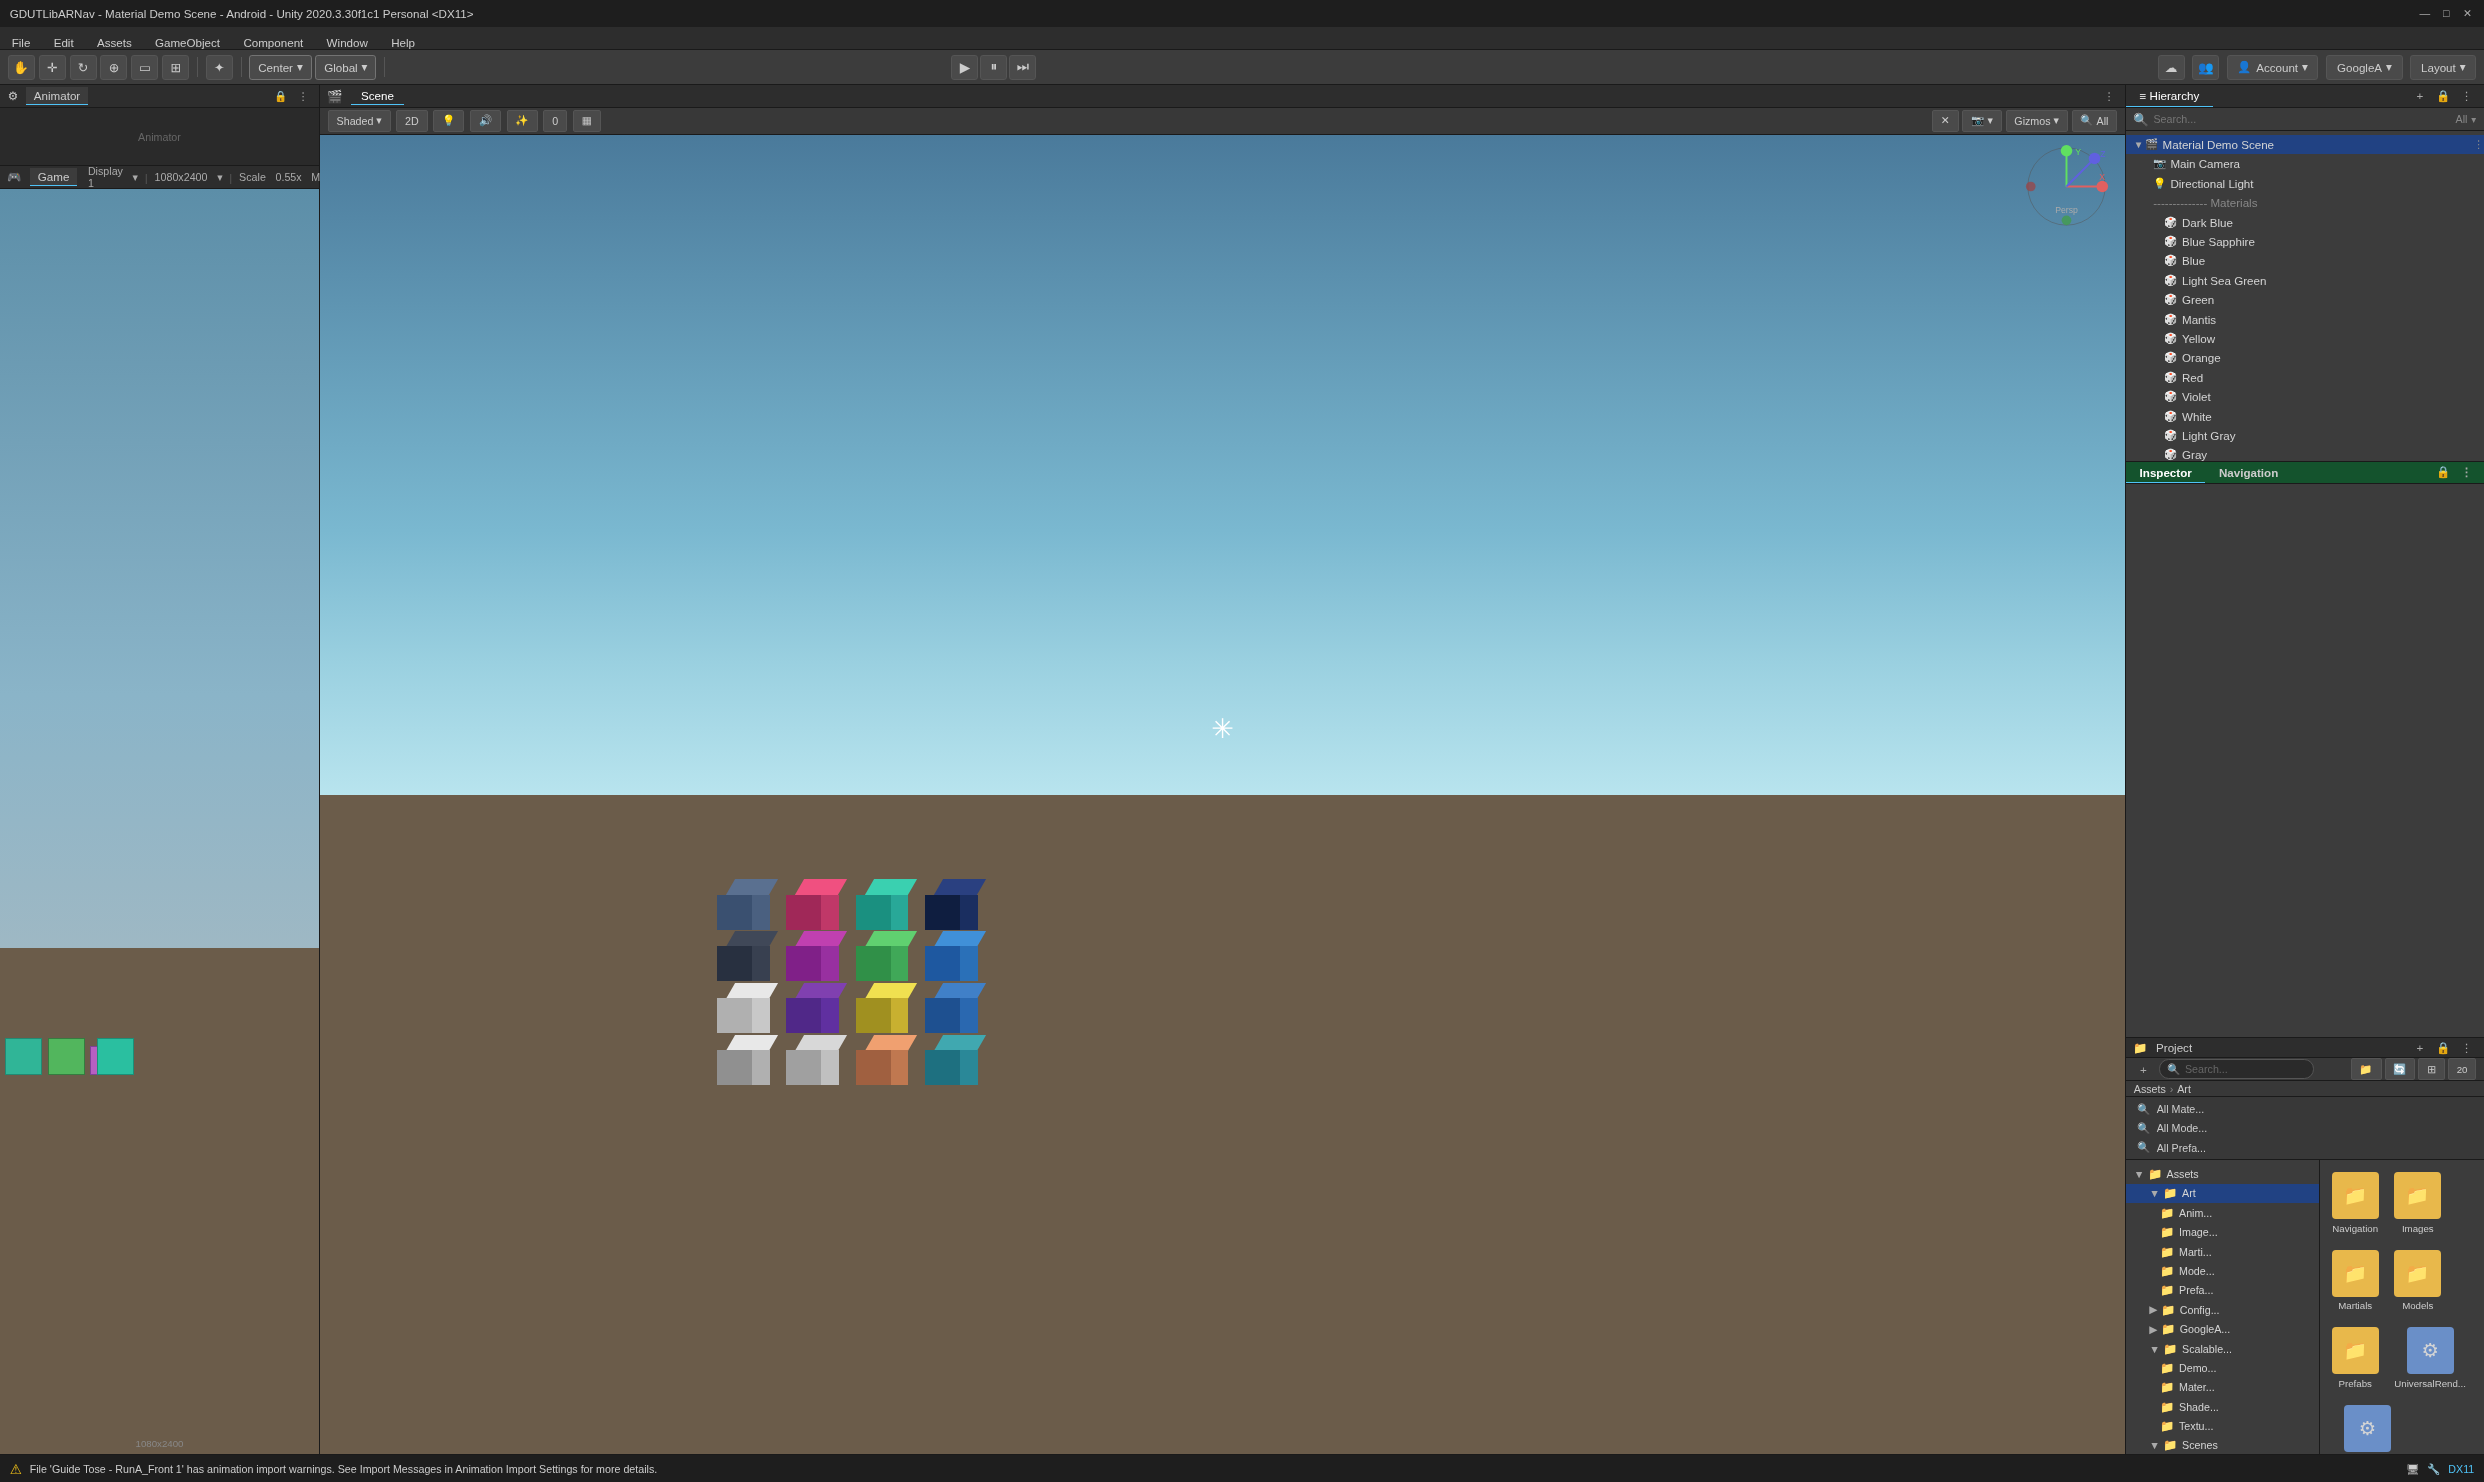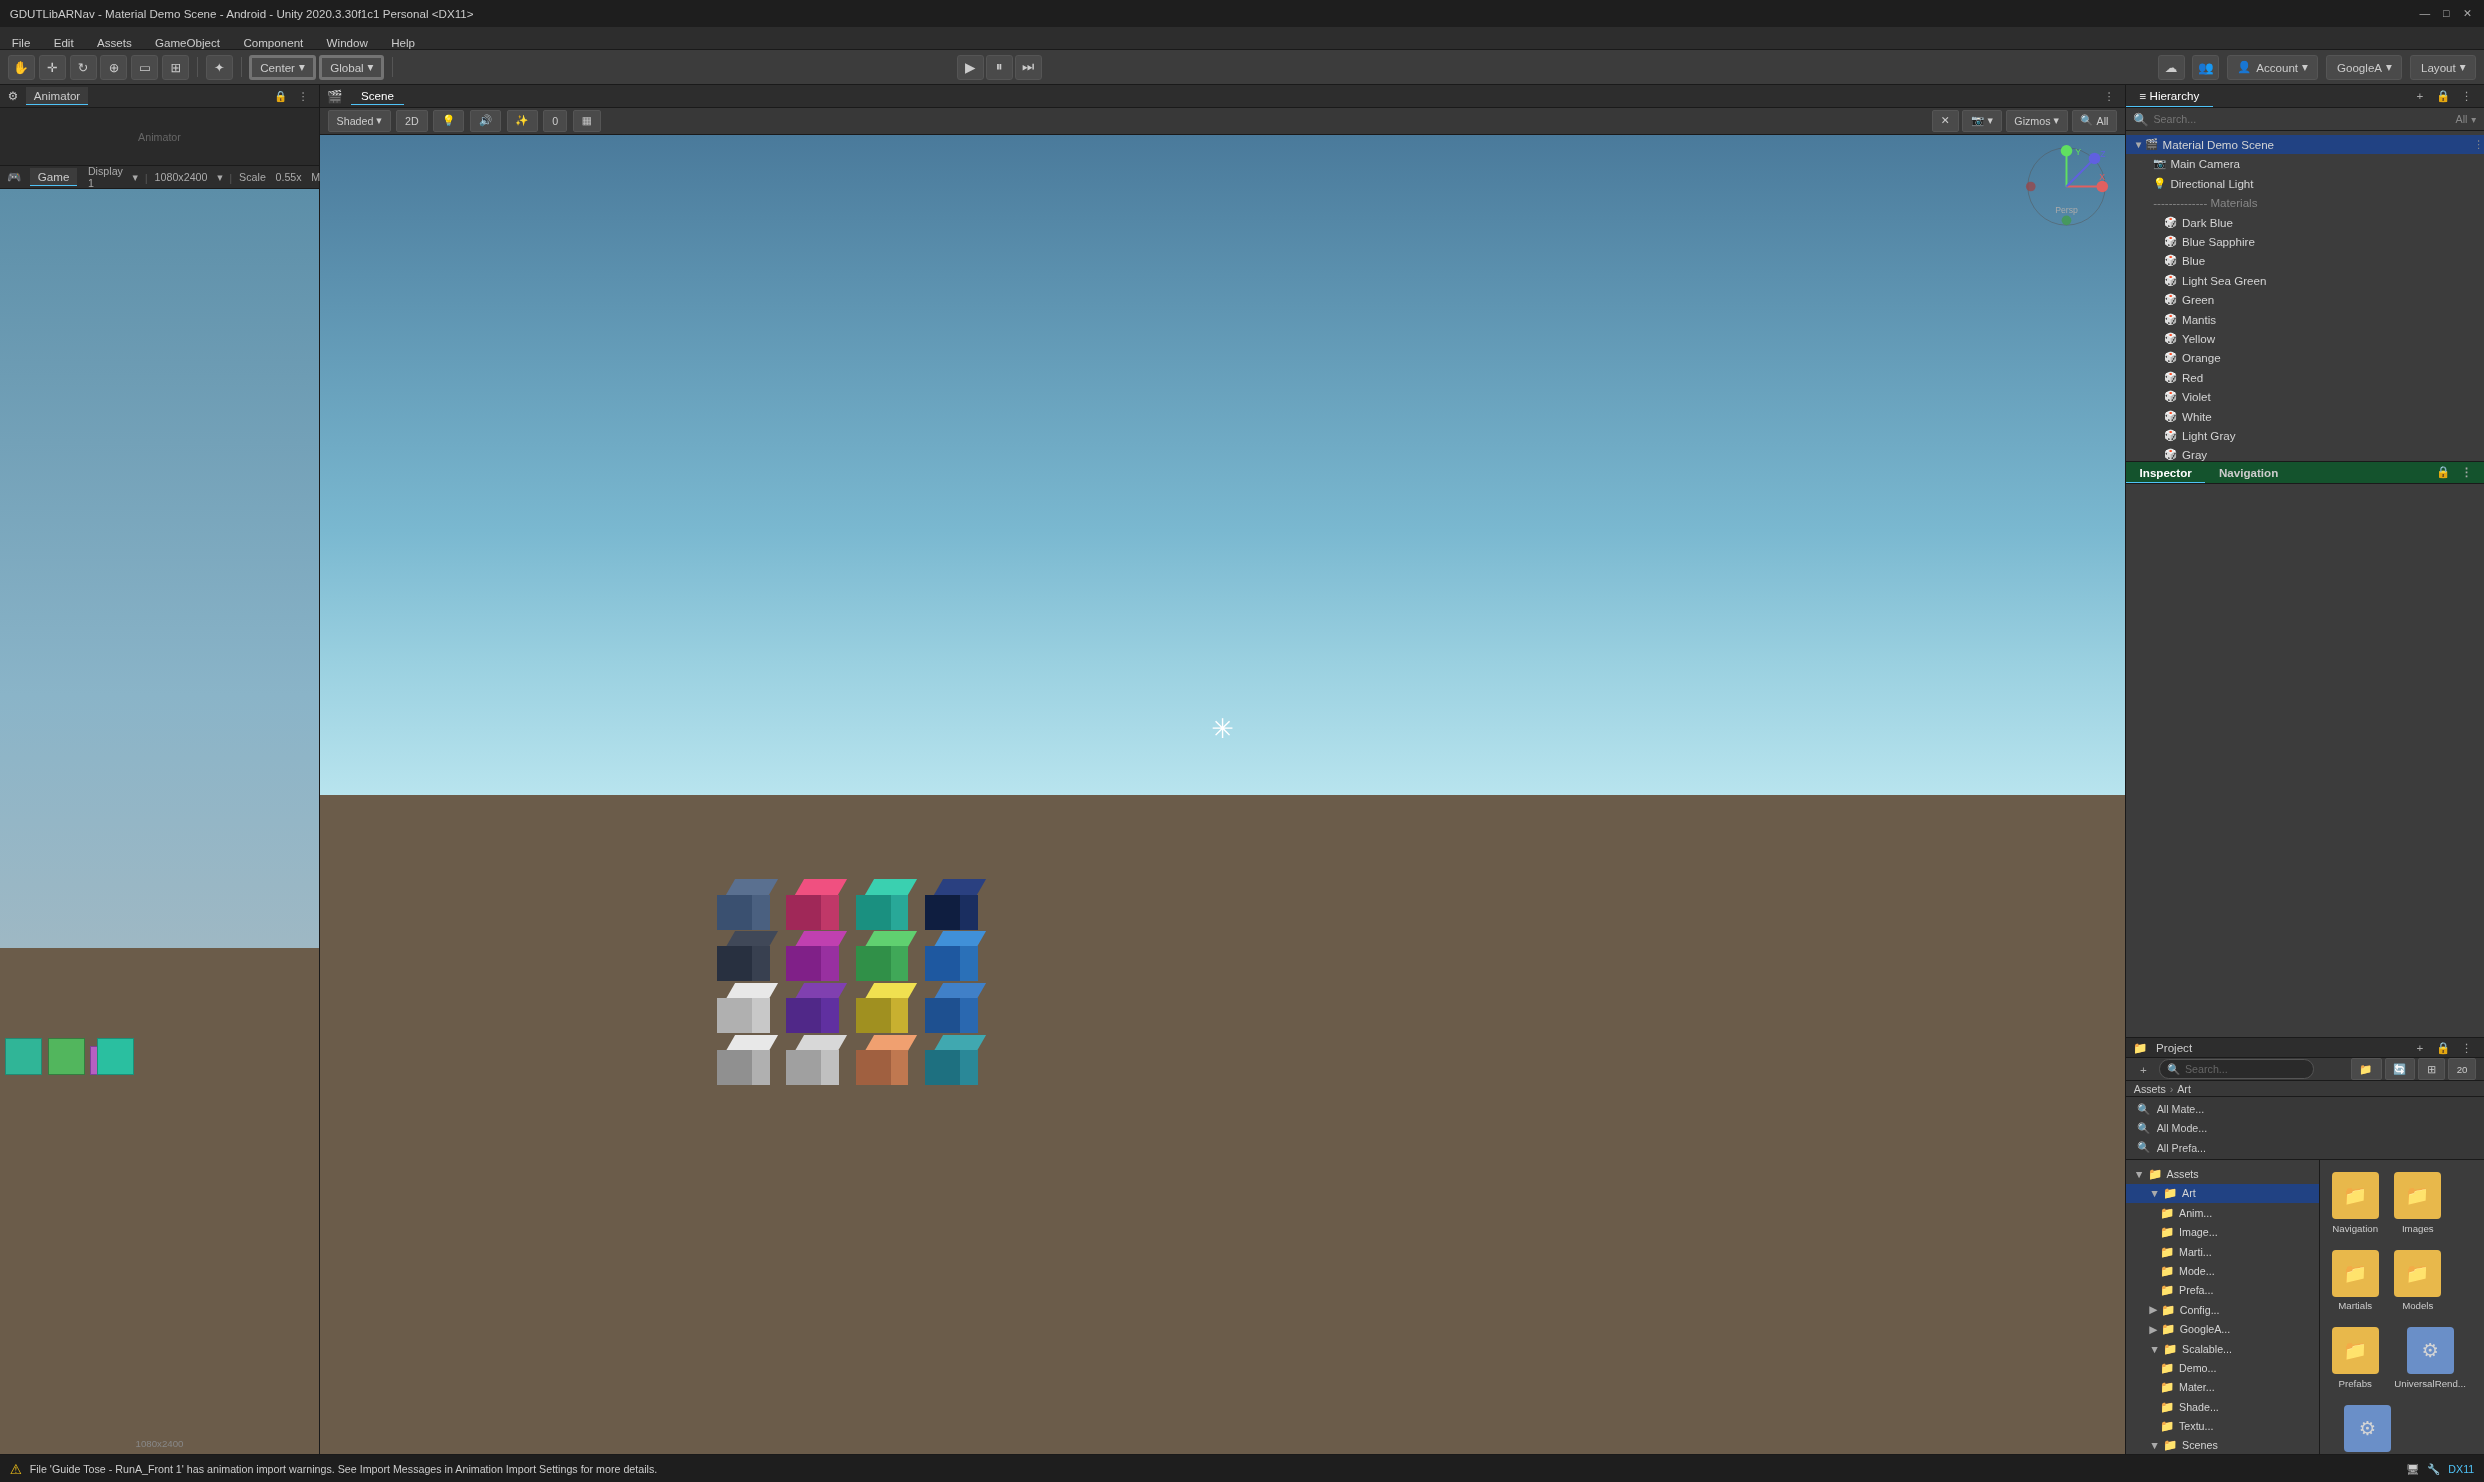--- a/index.html
+++ b/index.html
@@ -87,21 +87,21 @@
     }
     .toolbar-separator {
       width: 1px;
       height: 19.4px;
       background: #555;
       margin: 0 3.9px;
     }
     .toolbar-dropdown {
       height: 25px;
       background: #4a4a4a;
-      border: 3px solid #737373;
+      border: 1px solid #737373;
       border-radius: 2.9px;
       padding: 0 7.8px;
       display: flex;
       align-items: center;
       gap: 3.9px;
       cursor: pointer;
       color: #ccc;
       font-size: 11.6px;
     }
     .account-btn {

